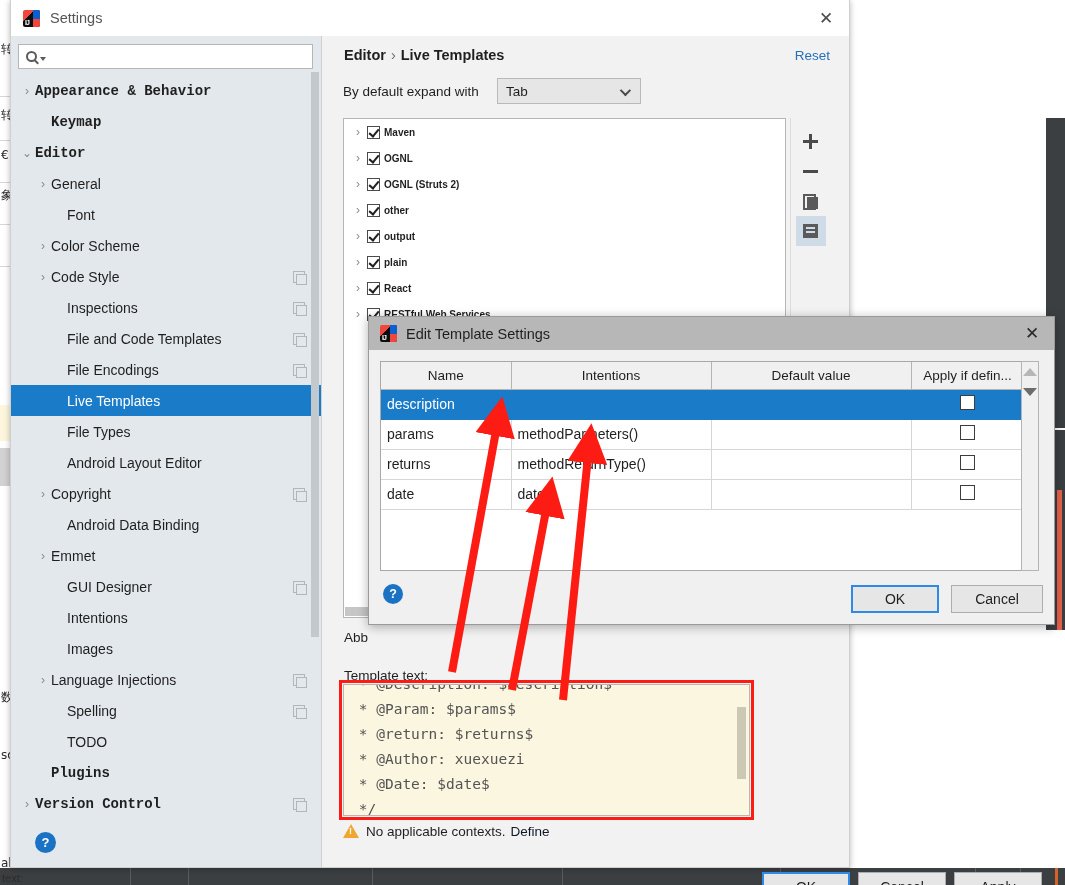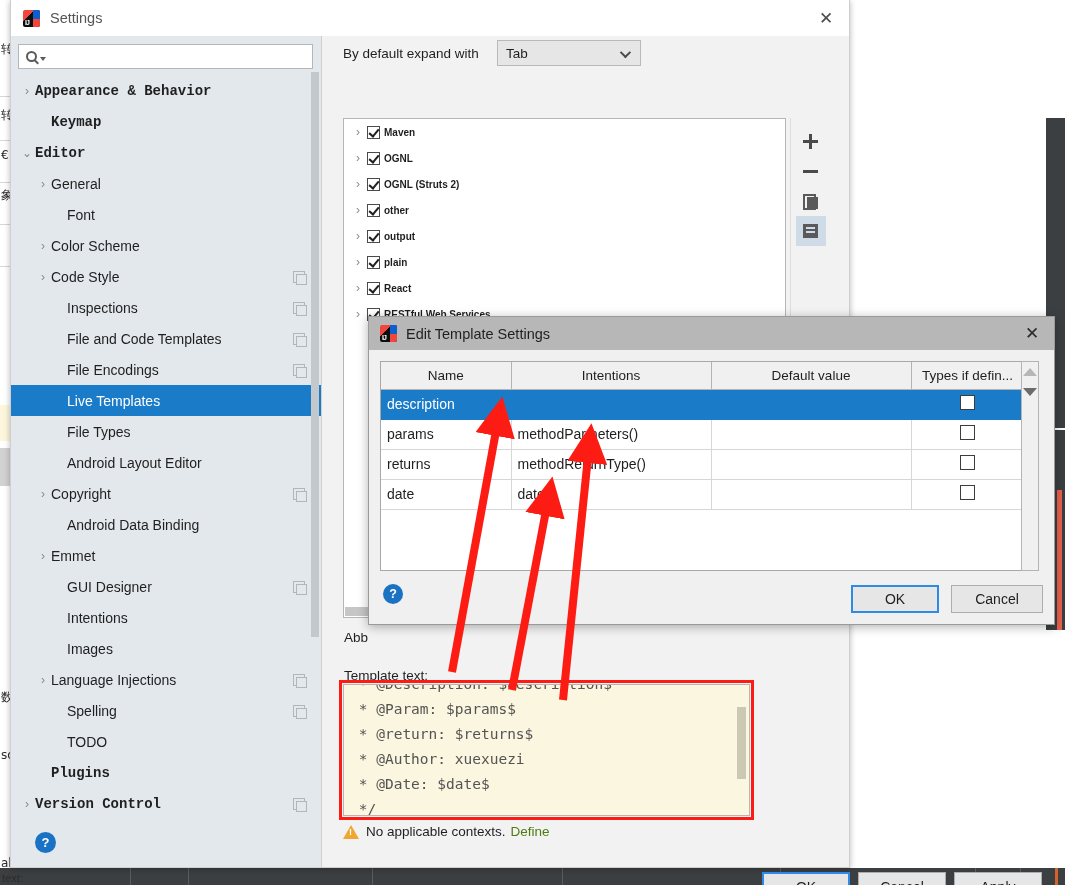--- a/index.html
+++ b/index.html
@@ -219,27 +219,27 @@
   #tpl-text-box .line { white-space: pre; }
   #tpl-text-scroll {
     position: absolute; right: 3px; top: 22px; width: 9px; height: 72px; background: #cbc8b4;
   }
   #tpl-red-box {
     position: absolute; left: 17px; top: 644px; width: 415px; height: 140px;
     border: 3px solid #fc1c13; pointer-events: none;
   }
 
   
-  #warn-row { position: absolute; left: 21px; top: 788px; display: flex; align-items: center; font-size: 13.5px; }
+  #warn-row { position: absolute; left: 21px; top: 788px; display: flex; font-size: 13.5px; }
   .warn-tri {
     width: 0; height: 0; border-left: 8px solid transparent; border-right: 8px solid transparent;
     border-bottom: 14px solid #f0a732; position: relative; margin-right: 7px; flex: 0 0 auto;
   }
   .warn-tri::after { content: "!"; position: absolute; left: -2px; top: 2px; font-size: 9px; color: #fff; font-weight: bold; }
-  #define-link { color: #4d7c0f; margin-left: 5px; cursor: pointer; }
+  #define-link { color: #0f172a; margin-left: 5px; cursor: pointer; }
 
   
   .btn {
     position: absolute; height: 30px; background: #e6e6e6; border: 1px solid #adadad;
     display: flex; align-items: center; justify-content: center; font-size: 14px; color: #1f1f1f;
   }
   .btn.focus { border: 2px solid #2e8ae6; }
   #btn-ok { left: 440px; top: 836px; width: 88px; }
   #btn-cancel { left: 536px; top: 836px; width: 88px; }
   #btn-apply { left: 632px; top: 836px; width: 88px; }
@@ -475,20 +475,26 @@
           <span class="tree-label bold">Version Control</span>
           <span class="copy-badge"></span>
         </div>
       </div>
     <div id="sb-scroll"></div>
     <div id="sidebar-help">?</div>
   </div>
 
   <div id="main">
 
+    <div id="crumbbar">
+      <div id="crumb">
+        <span>Editor</span><span class="sep">›</span><span>Live Templates</span>
+      </div>
+      <div id="reset-link">Reset</div>
+    </div>
 
     <div id="expandrow">
       <span id="expand-label">By default expand with</span>
       <div id="expand-select">
         <span>Tab</span>
         <span class="chev"></span>
       </div>
     </div>
 
     <div id="tpl-panel">
@@ -595,21 +601,21 @@
           <col style="width:130px">
           <col style="width:200px">
           <col style="width:200px">
           <col style="width:113px">
         </colgroup>
       <thead>
           <tr id="dlg-head">
             <th>Name</th>
             <th>Intentions</th>
             <th>Default value</th>
-            <th>Types if defin...</th>
+            <th>Apply if defin...</th>
           </tr>
         </thead>
       <tbody id="dlg-body">
           <tr class="sel">
             <td>description</td>
             <td></td>
             <td></td>
             <td class="ck"><span class="tcb"></span></td>
           </tr>
           <tr class="">

